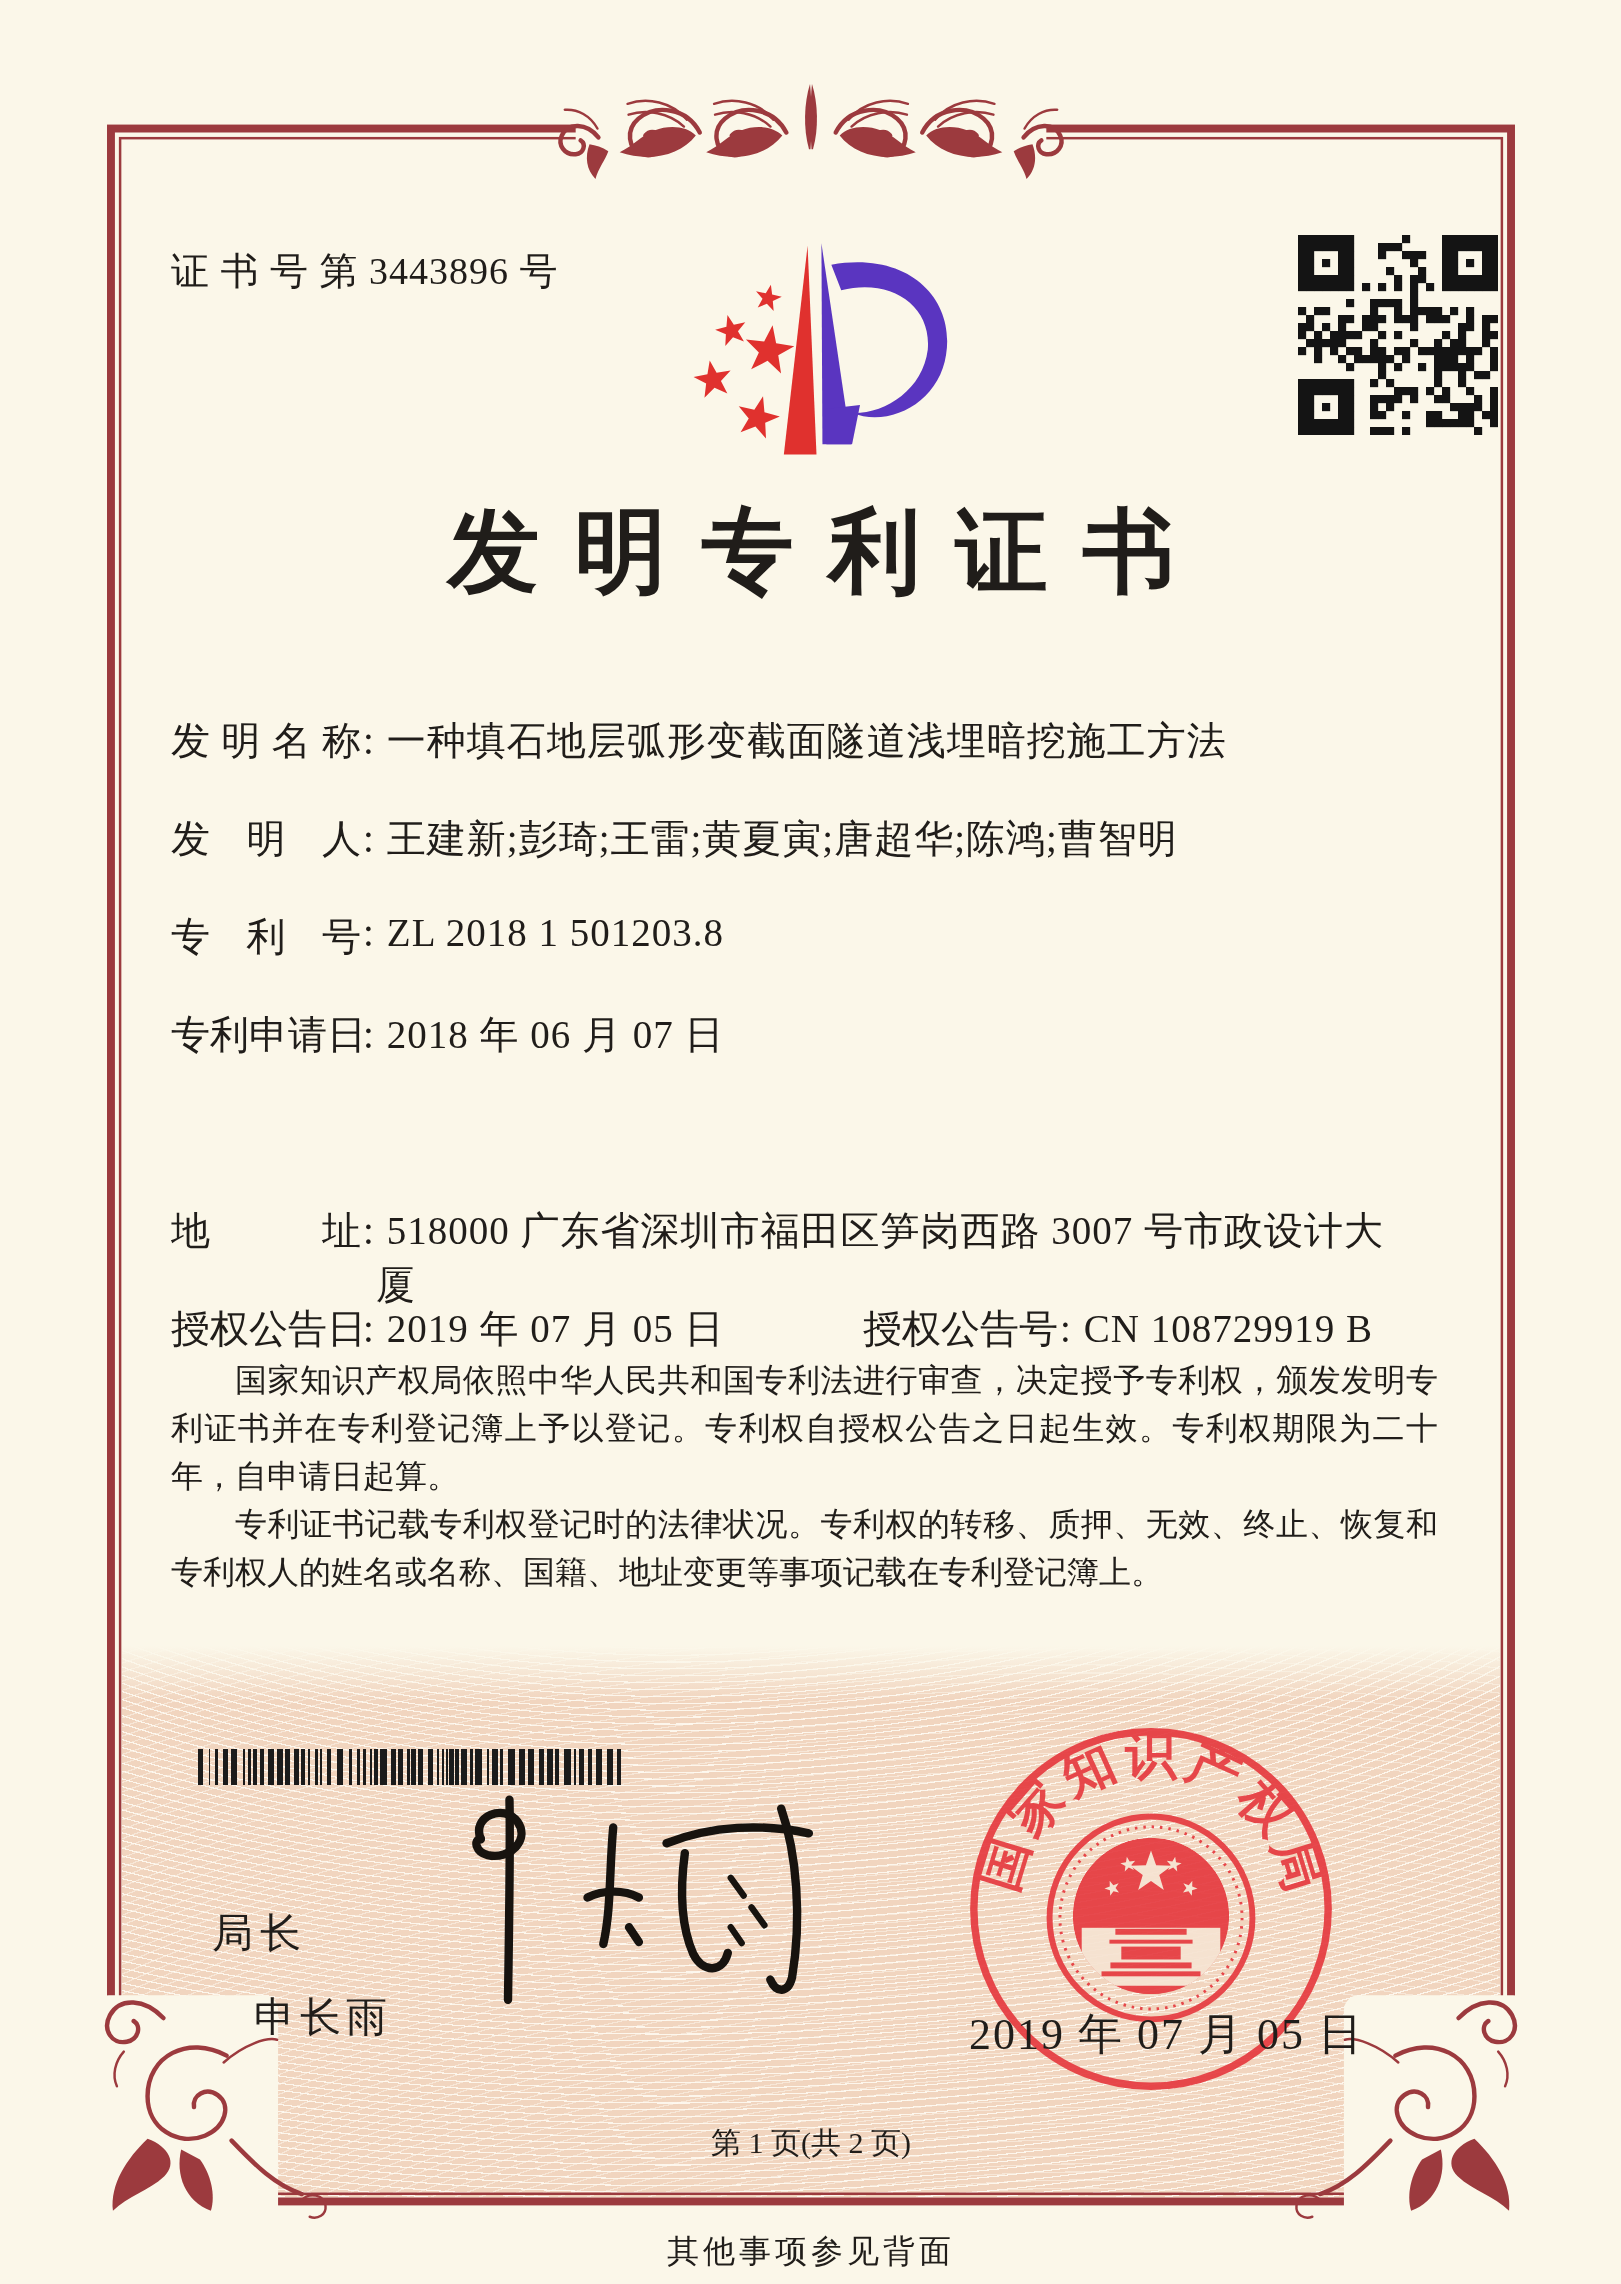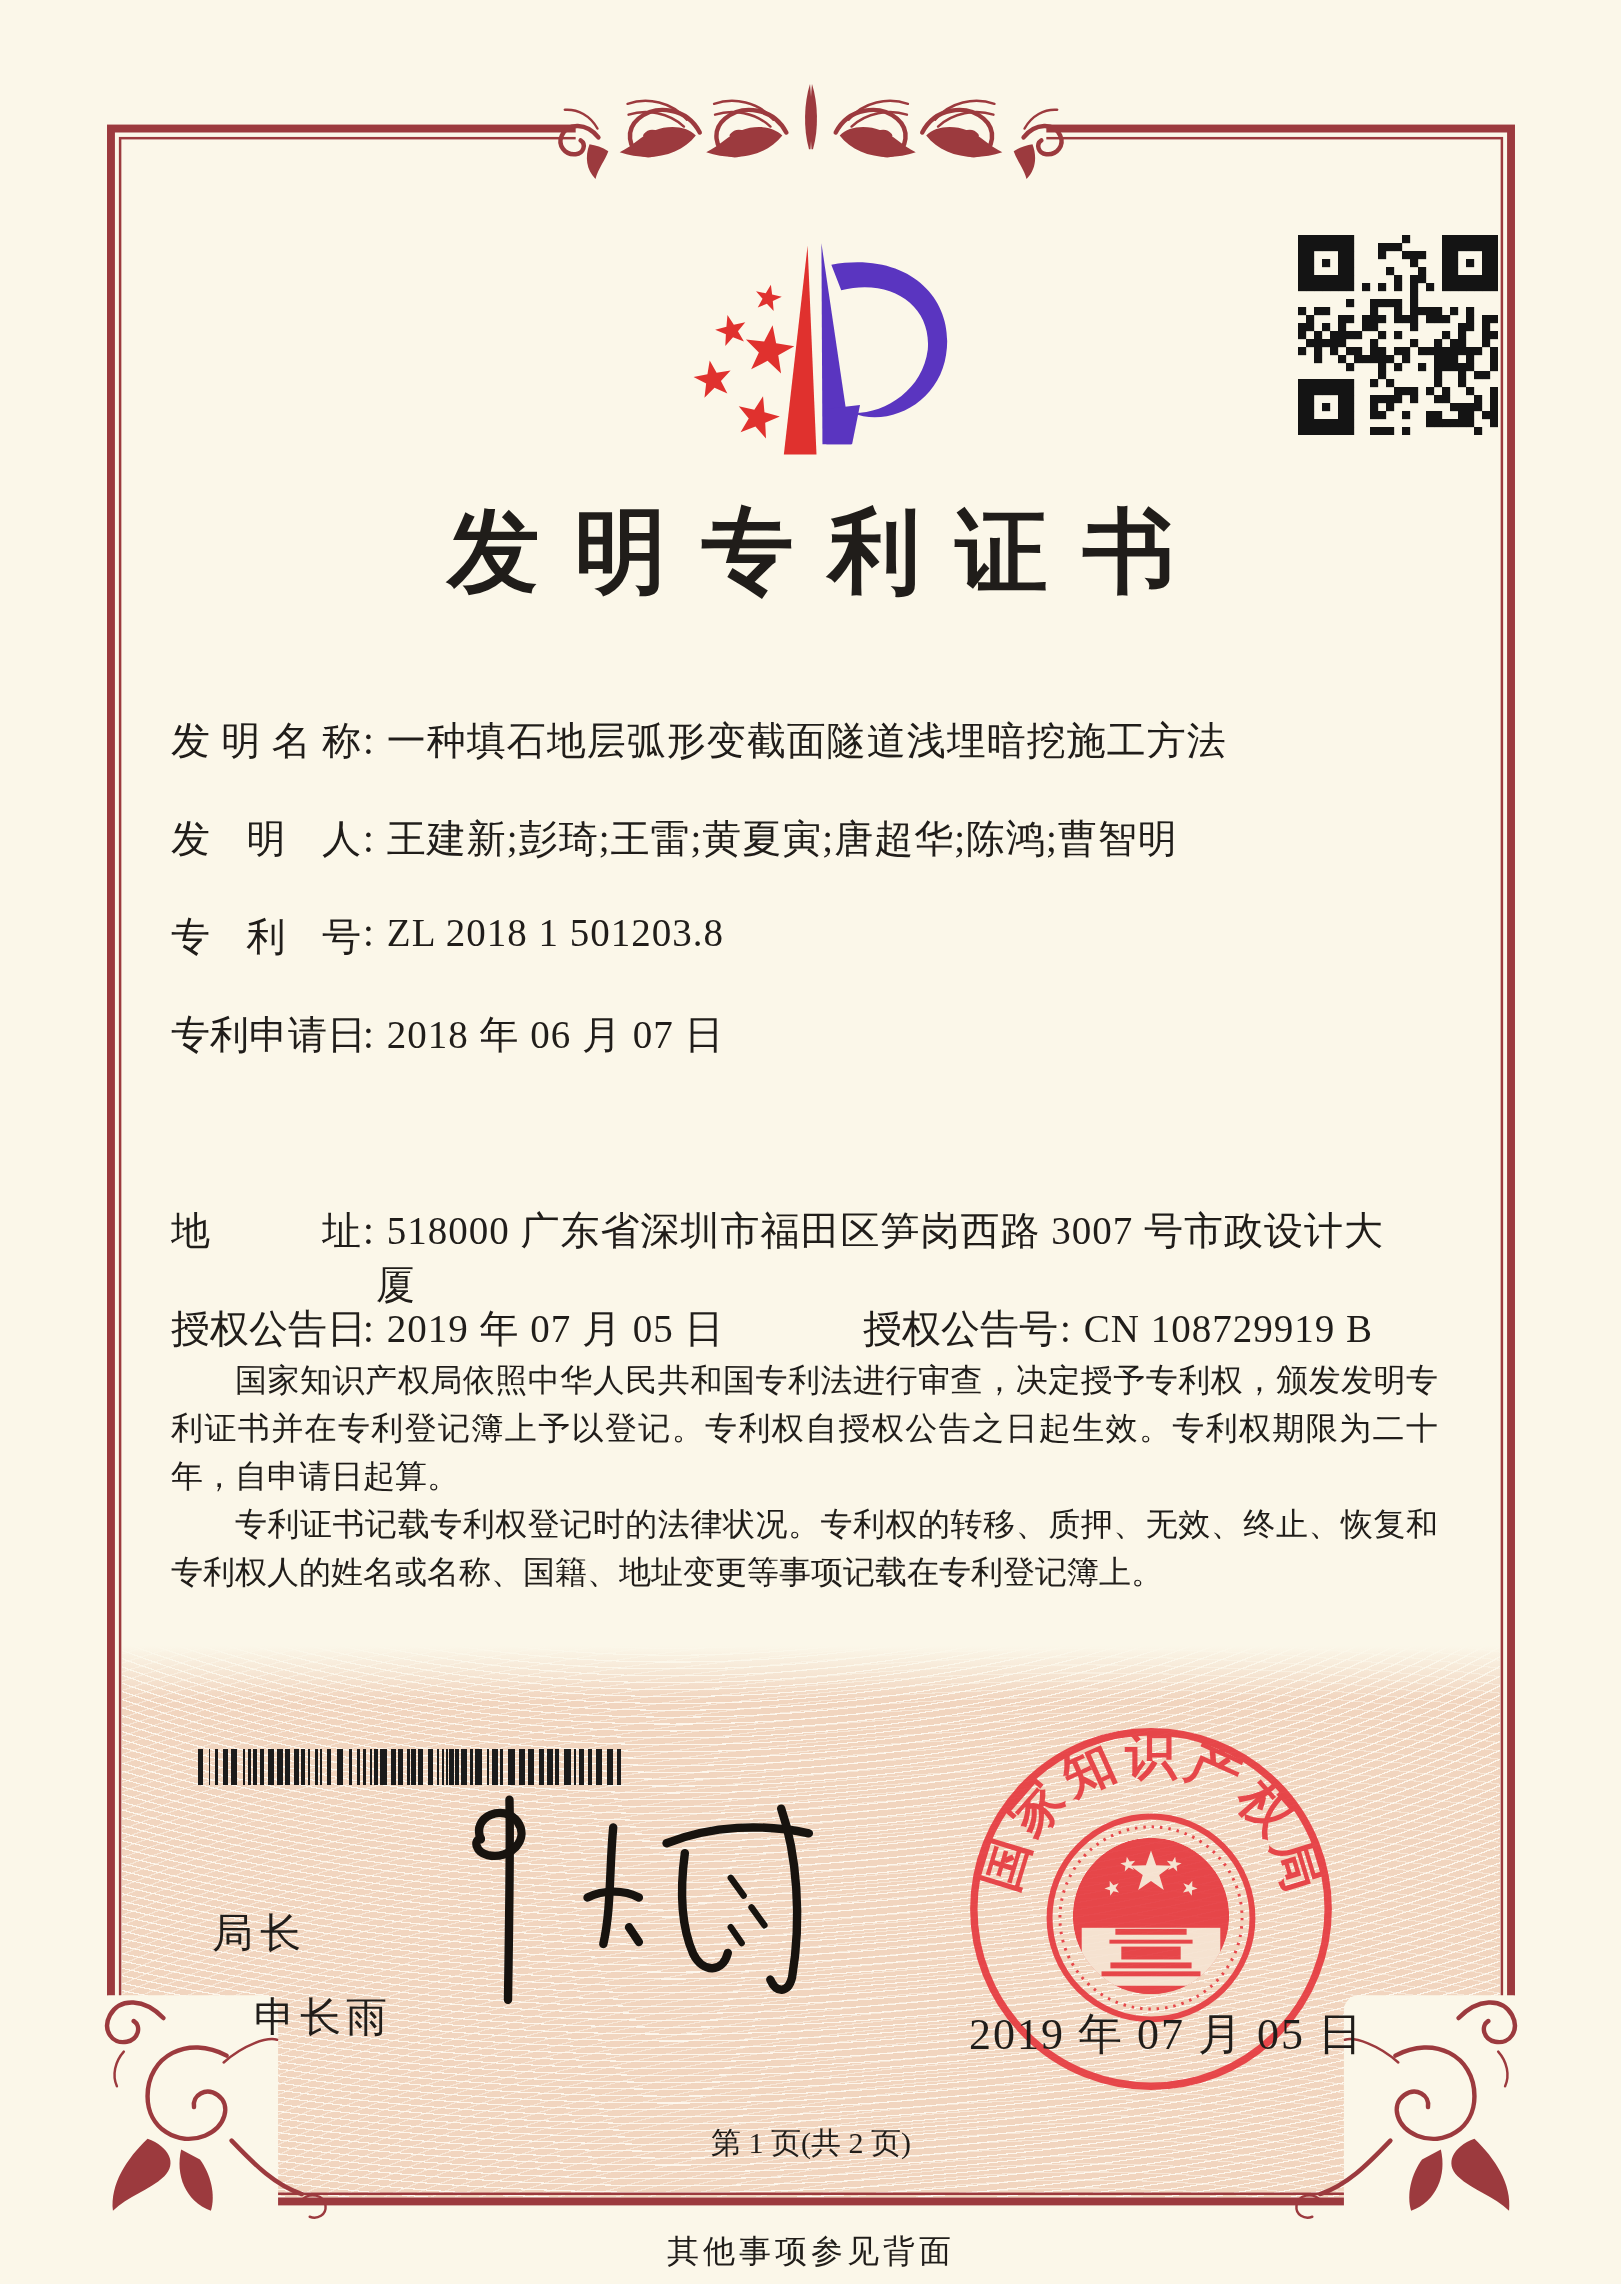--- a/index.html
+++ b/index.html
@@ -104,20 +104,21 @@
           <use href="#tbend"></use>
           <path class="orn-f" d="M-4,34 C-16,-8 -14,-60 -2,-98 C2,-60 2,-8 -1,34 Z"></path>
         </g>
       </g>
     </g>
 
     <use href="#bco"></use>
     <use href="#bco" transform="translate(3280,0) scale(-1,1)"></use>
   </svg>
 
+  <div class="abs certno">证 书 号 第 3443896 号</div>
 
   <svg class="abs" style="left:678px;top:231px;" width="275" height="273" viewBox="0 0 556 552">
     <g id="logo-stars" fill="#e0312e">
         <path d="M187.8,108.6L190.3,128.5L209.8,133.1L191.7,141.6L193.4,161.6L179.7,147.0L161.2,154.7L170.9,137.2L157.8,122.0L177.4,125.8Z"></path>
         <path d="M100.0,170.0L112.9,189.8L136.0,184.5L121.2,202.9L133.3,223.2L111.2,214.8L95.6,232.6L96.8,209.0L75.1,199.7L97.9,193.5Z"></path>
         <path d="M191.2,190.5L198.4,227.0L235.2,233.0L202.7,251.1L208.4,287.9L181.1,262.6L147.9,279.4L163.5,245.6L137.3,219.2L174.2,223.6Z"></path>
         <path d="M64.1,261.6L78.0,286.6L106.3,282.2L86.8,303.2L99.8,328.8L73.8,316.8L53.5,337.0L56.9,308.5L31.4,295.4L59.5,289.9Z"></path>
         <path d="M171.9,334.3L174.8,366.4L205.9,374.9L176.3,387.5L177.9,419.7L156.6,395.5L126.5,406.9L143.0,379.3L122.8,354.2L154.3,361.3Z"></path>
       </g>
     <path fill="#e0312e" d="M262,30 L214,452 L280,452 Z"></path>

